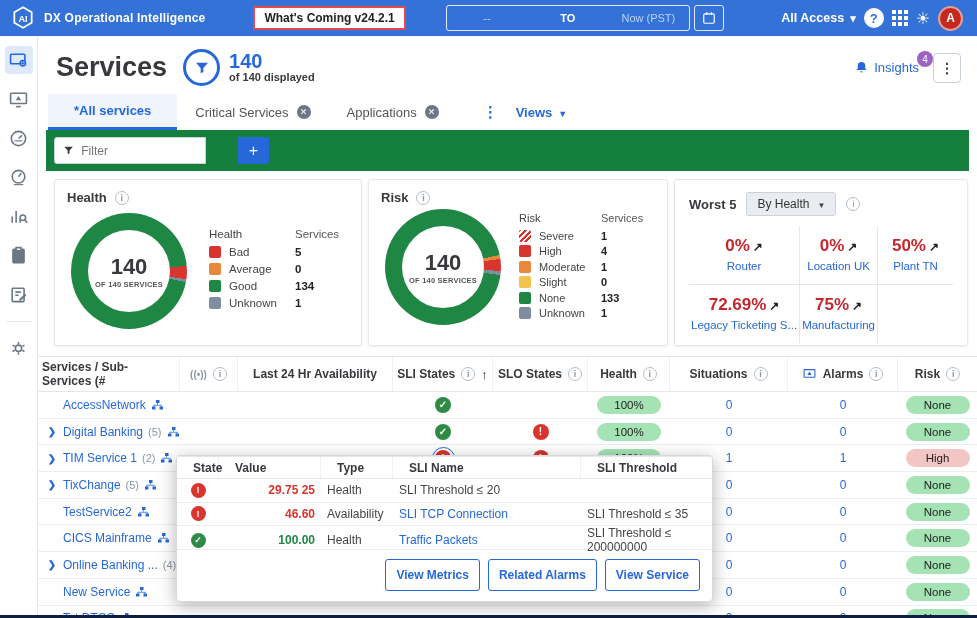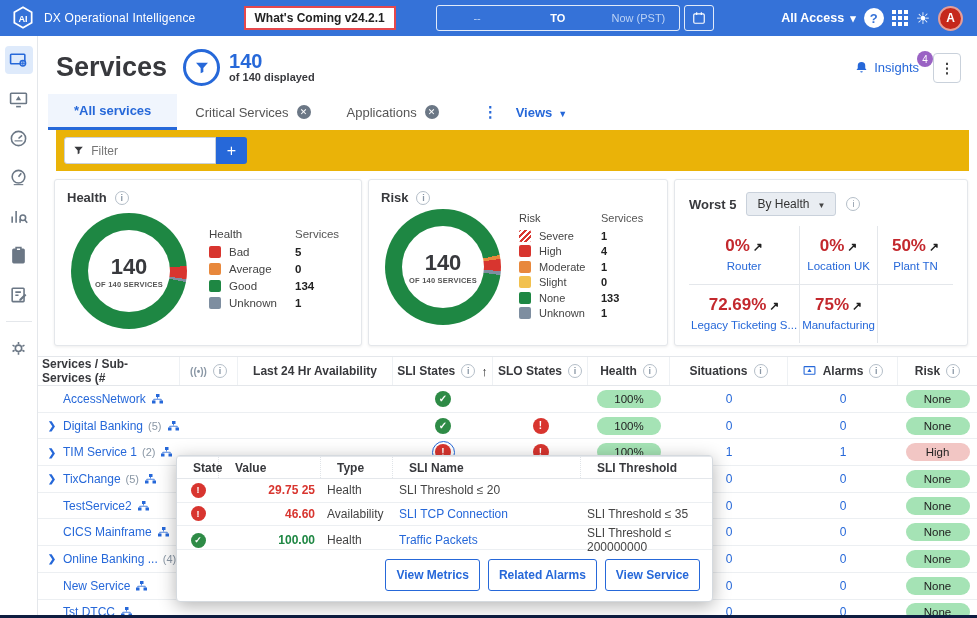--- a/index.html
+++ b/index.html
@@ -2,21 +2,21 @@
 <html><head>
 <meta charset="utf-8">
 <style>
   * { box-sizing: border-box; margin: 0; padding: 0; }
   html,body { width: 977px; height: 618px; overflow: hidden; }
   body { font-family: "Liberation Sans", sans-serif; background: #fff; position: relative; color:#333; }
 
   
   .topbar { height: 36px; background:#3572D8; display:flex; align-items:center; color:#fff; padding:0 14px 0 10px; position:relative; z-index:20;}
   .logo-hex { width:26px; height:26px; margin-right:8px; }
-  .brand { font-size:12px; font-weight:normal; letter-spacing:.2px; }
+  .brand { font-size:12px; font-weight:bold; letter-spacing:.2px; }
   .whats-coming { margin-left:48px; background:#fff; border:2px solid #E5484D; color:#222; font-size:12px; font-weight:bold; padding:3px 9px; cursor:pointer; font-family:inherit;}
   .daterange { margin-left:40px; display:flex; align-items:center; height:26px; border:1px solid rgba(255,255,255,.85); border-radius:3px; width:244px; font-size:11px; }
   .daterange .seg { flex:1; text-align:center; color:#BDD3F5; }
   .daterange .seg.to { color:#fff; font-weight:bold; }
   .cal-btn { margin-left:4px; width:30px; height:26px; border:1px solid rgba(255,255,255,.85); border-radius:3px; display:flex; align-items:center; justify-content:center; cursor:pointer; background:transparent;}
   .top-right { margin-left:auto; display:flex; align-items:center; gap:8px; }
   .access { font-size:12.5px; font-weight:bold; display:flex; align-items:center; gap:6px; cursor:pointer;}
   .caret::after { content:"▾"; font-size:11px; }
   .help-circle { width:20px; height:20px; border-radius:50%; background:#fff; color:#3572D8; font-weight:bold; font-size:13px; display:flex; align-items:center; justify-content:center; cursor:pointer;}
   .grid-icon { display:grid; grid-template-columns:repeat(3,4px); grid-gap:2px; cursor:pointer;}
@@ -51,21 +51,21 @@
   .tab { font-size:13px; padding:9px 18px; display:flex; align-items:center; gap:8px; color:#555; cursor:pointer;}
   .tab.active { color:#2668D9; font-weight:bold; background:#F0F5FD; border-bottom:3px solid #2668D9; padding:9px 26px;}
   .tab-close { width:14px; height:14px; border-radius:50%; background:#6B7785; color:#fff; font-size:9px; display:flex; align-items:center; justify-content:center; cursor:pointer;}
   .tab-close::after { content:"✕"; }
   .tabs-kebab { color:#2668D9; font-size:15px; margin:0 18px 0 26px; cursor:pointer;}
   .tabs-kebab::after{ content:"⋮"; font-weight:bold;}
   .views { color:#2668D9; font-size:13px; font-weight:bold; display:flex; gap:6px; align-items:center; cursor:pointer;}
   .views .caret::after{content:"▼"; font-size:9px;}
 
   
-  .filter-row { margin:0 8px 0 18px; background:#eab308; padding:7px 8px; display:flex; }
+  .filter-row { margin:0 8px 0 8px; background:#15803d; padding:7px 8px; display:flex;gap:32px; }
   .filter-input-wrap { background:#fff; border:1px solid #C9D1DB; border-radius:3px 0 0 3px; width:152px; height:27px; display:flex; align-items:center; padding:0 8px; gap:7px;}
   .filter-input-wrap input { border:none; outline:none; width:100%; font-size:12px; font-family:inherit; color:#333;}
   .add-btn { width:31px; height:27px; background:#2668D9; border:none; border-radius:0 3px 3px 0; color:#fff; font-size:16px; cursor:pointer;}
 
   
   .cards-row { display:flex; gap:6px; margin:8px 8px 0 16px; }
   .card { background:#fff; border:1px solid #E4E7EB; border-radius:3px; box-shadow:0 1px 3px rgba(0,0,0,.07); height:167px; padding:10px 12px; }
   .card-title { font-size:13px; font-weight:bold; color:#38393D; display:flex; align-items:center; gap:8px;}
   .info { display:inline-block; width:14px; height:14px; border:1px solid #B4BEC8; border-radius:50%; color:#8A97A5; font-size:9px; line-height:12px; text-align:center; cursor:pointer;}
   .info::after { content:"i"; }
@@ -101,21 +101,21 @@
   .worst-cell { text-align:center; padding:10px 2px 12px; border-right:1px solid #E4E7EB; }
   .worst-cell:nth-child(3n) { border-right:none; }
   .worst-cell.r1 { border-bottom:1px solid #E4E7EB; }
   .worst-pct { font-size:17px; font-weight:bold; color:#C3282D; }
   .ne-arrow::after { content:"↗"; color:#222; font-size:12px; font-weight:bold; margin-left:3px;}
   .worst-name { font-size:11.5px; color:#2668D9; margin-top:4px; cursor:pointer; white-space:nowrap;}
 
   
   .svc-table { margin-top:10px; }
   .tgrid { display:grid; grid-template-columns:142px 58px 155px 100px 95px 82px 118px 110px 79px; align-items:center; }
-  .thead { height:30px; border-top:1px solid #E4E7EB; border-bottom:1px solid #E4E7EB; font-size:12px; font-weight:bold; color:#38393D; background:#fff;}
+  .thead { height:36px; border-top:1px solid #E4E7EB; border-bottom:1px solid #E4E7EB; font-size:12px; font-weight:bold; color:#38393D; background:#fff;}
   .thead > div { display:flex; align-items:center; justify-content:center; gap:6px; height:100%; border-right:1px solid #EEF1F4; padding:0 4px;}
   .thead > div:last-child { border-right:none; }
   .signal-glyph { color:#8A97A5; font-size:10px; }
   .signal-glyph::after { content:"((•))"; }
   .sort-up::after { content:"↑"; color:#222; font-size:13px; font-weight:bold;}
   .trow { height:26.7px; border-bottom:1px solid #ECEFF2; font-size:12px; }
   .trow > div { display:flex; align-items:center; justify-content:center; height:100%; }
   .svc-cell { justify-content:flex-start !important; padding-left:8px; gap:5px; }
   .expand { width:12px; color:#2668D9; font-size:10px; font-weight:bold; cursor:pointer; flex:none; text-align:center;}
   .expand.show::after { content:"❯"; }

